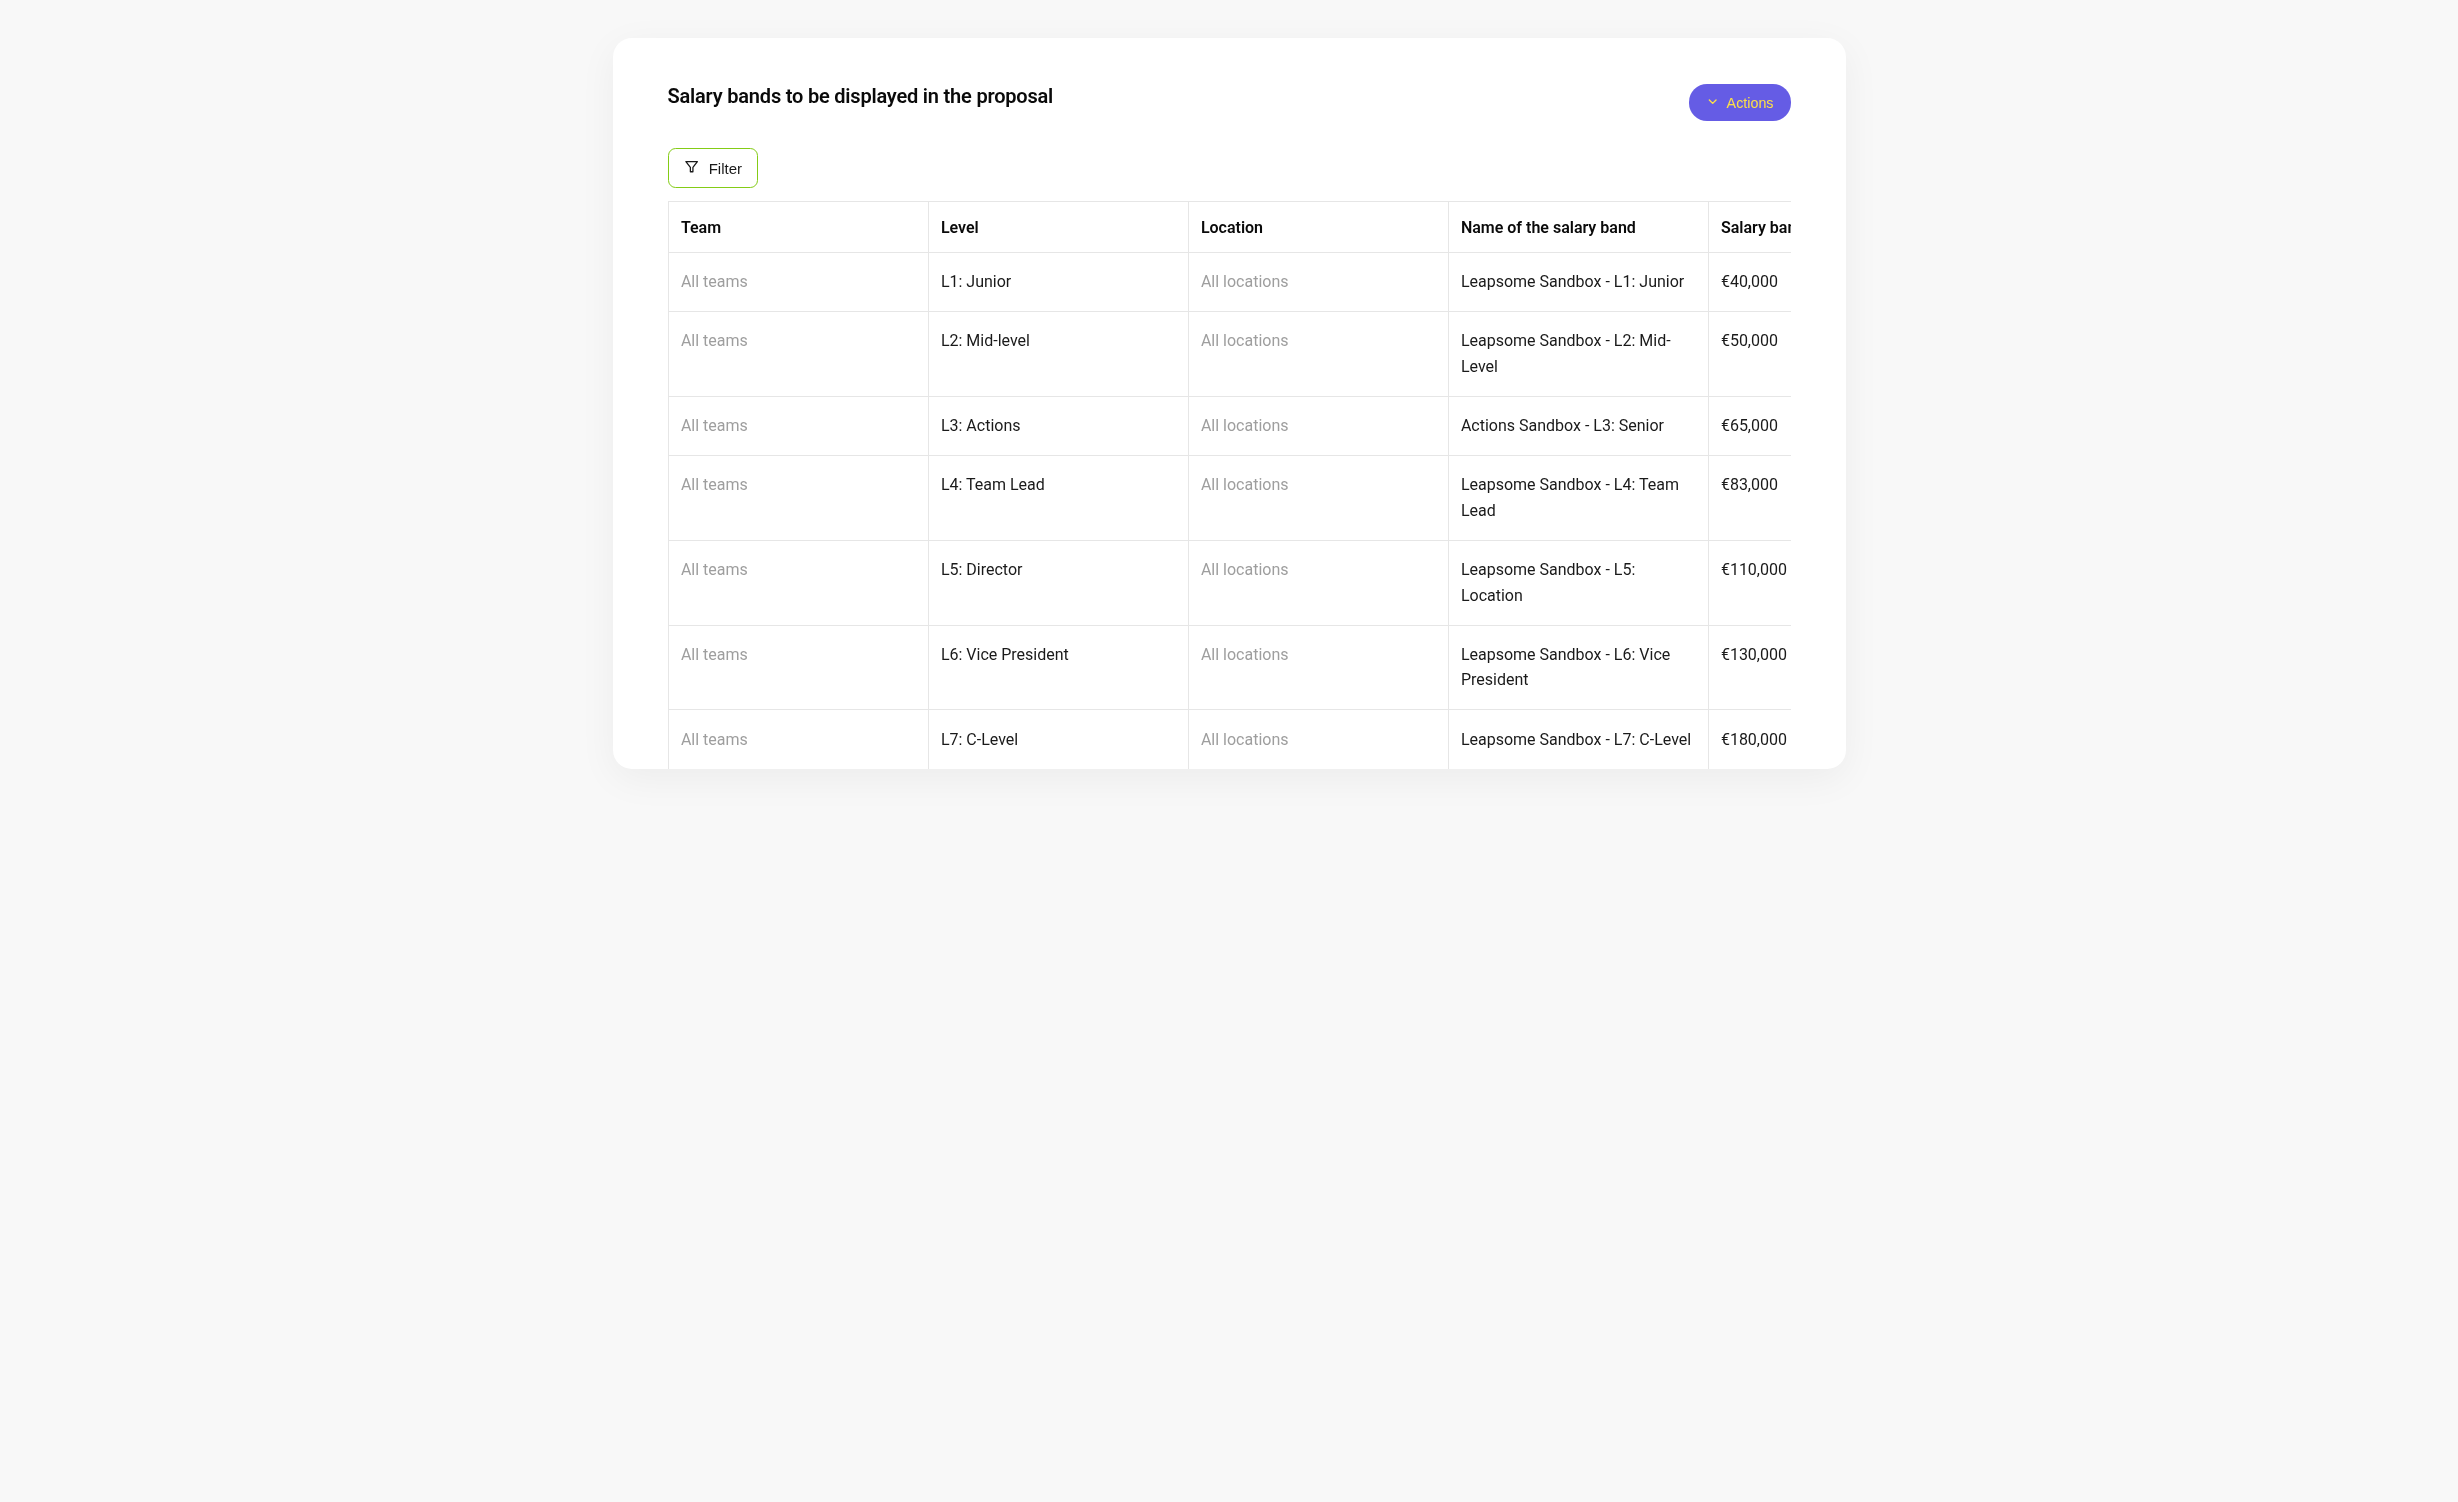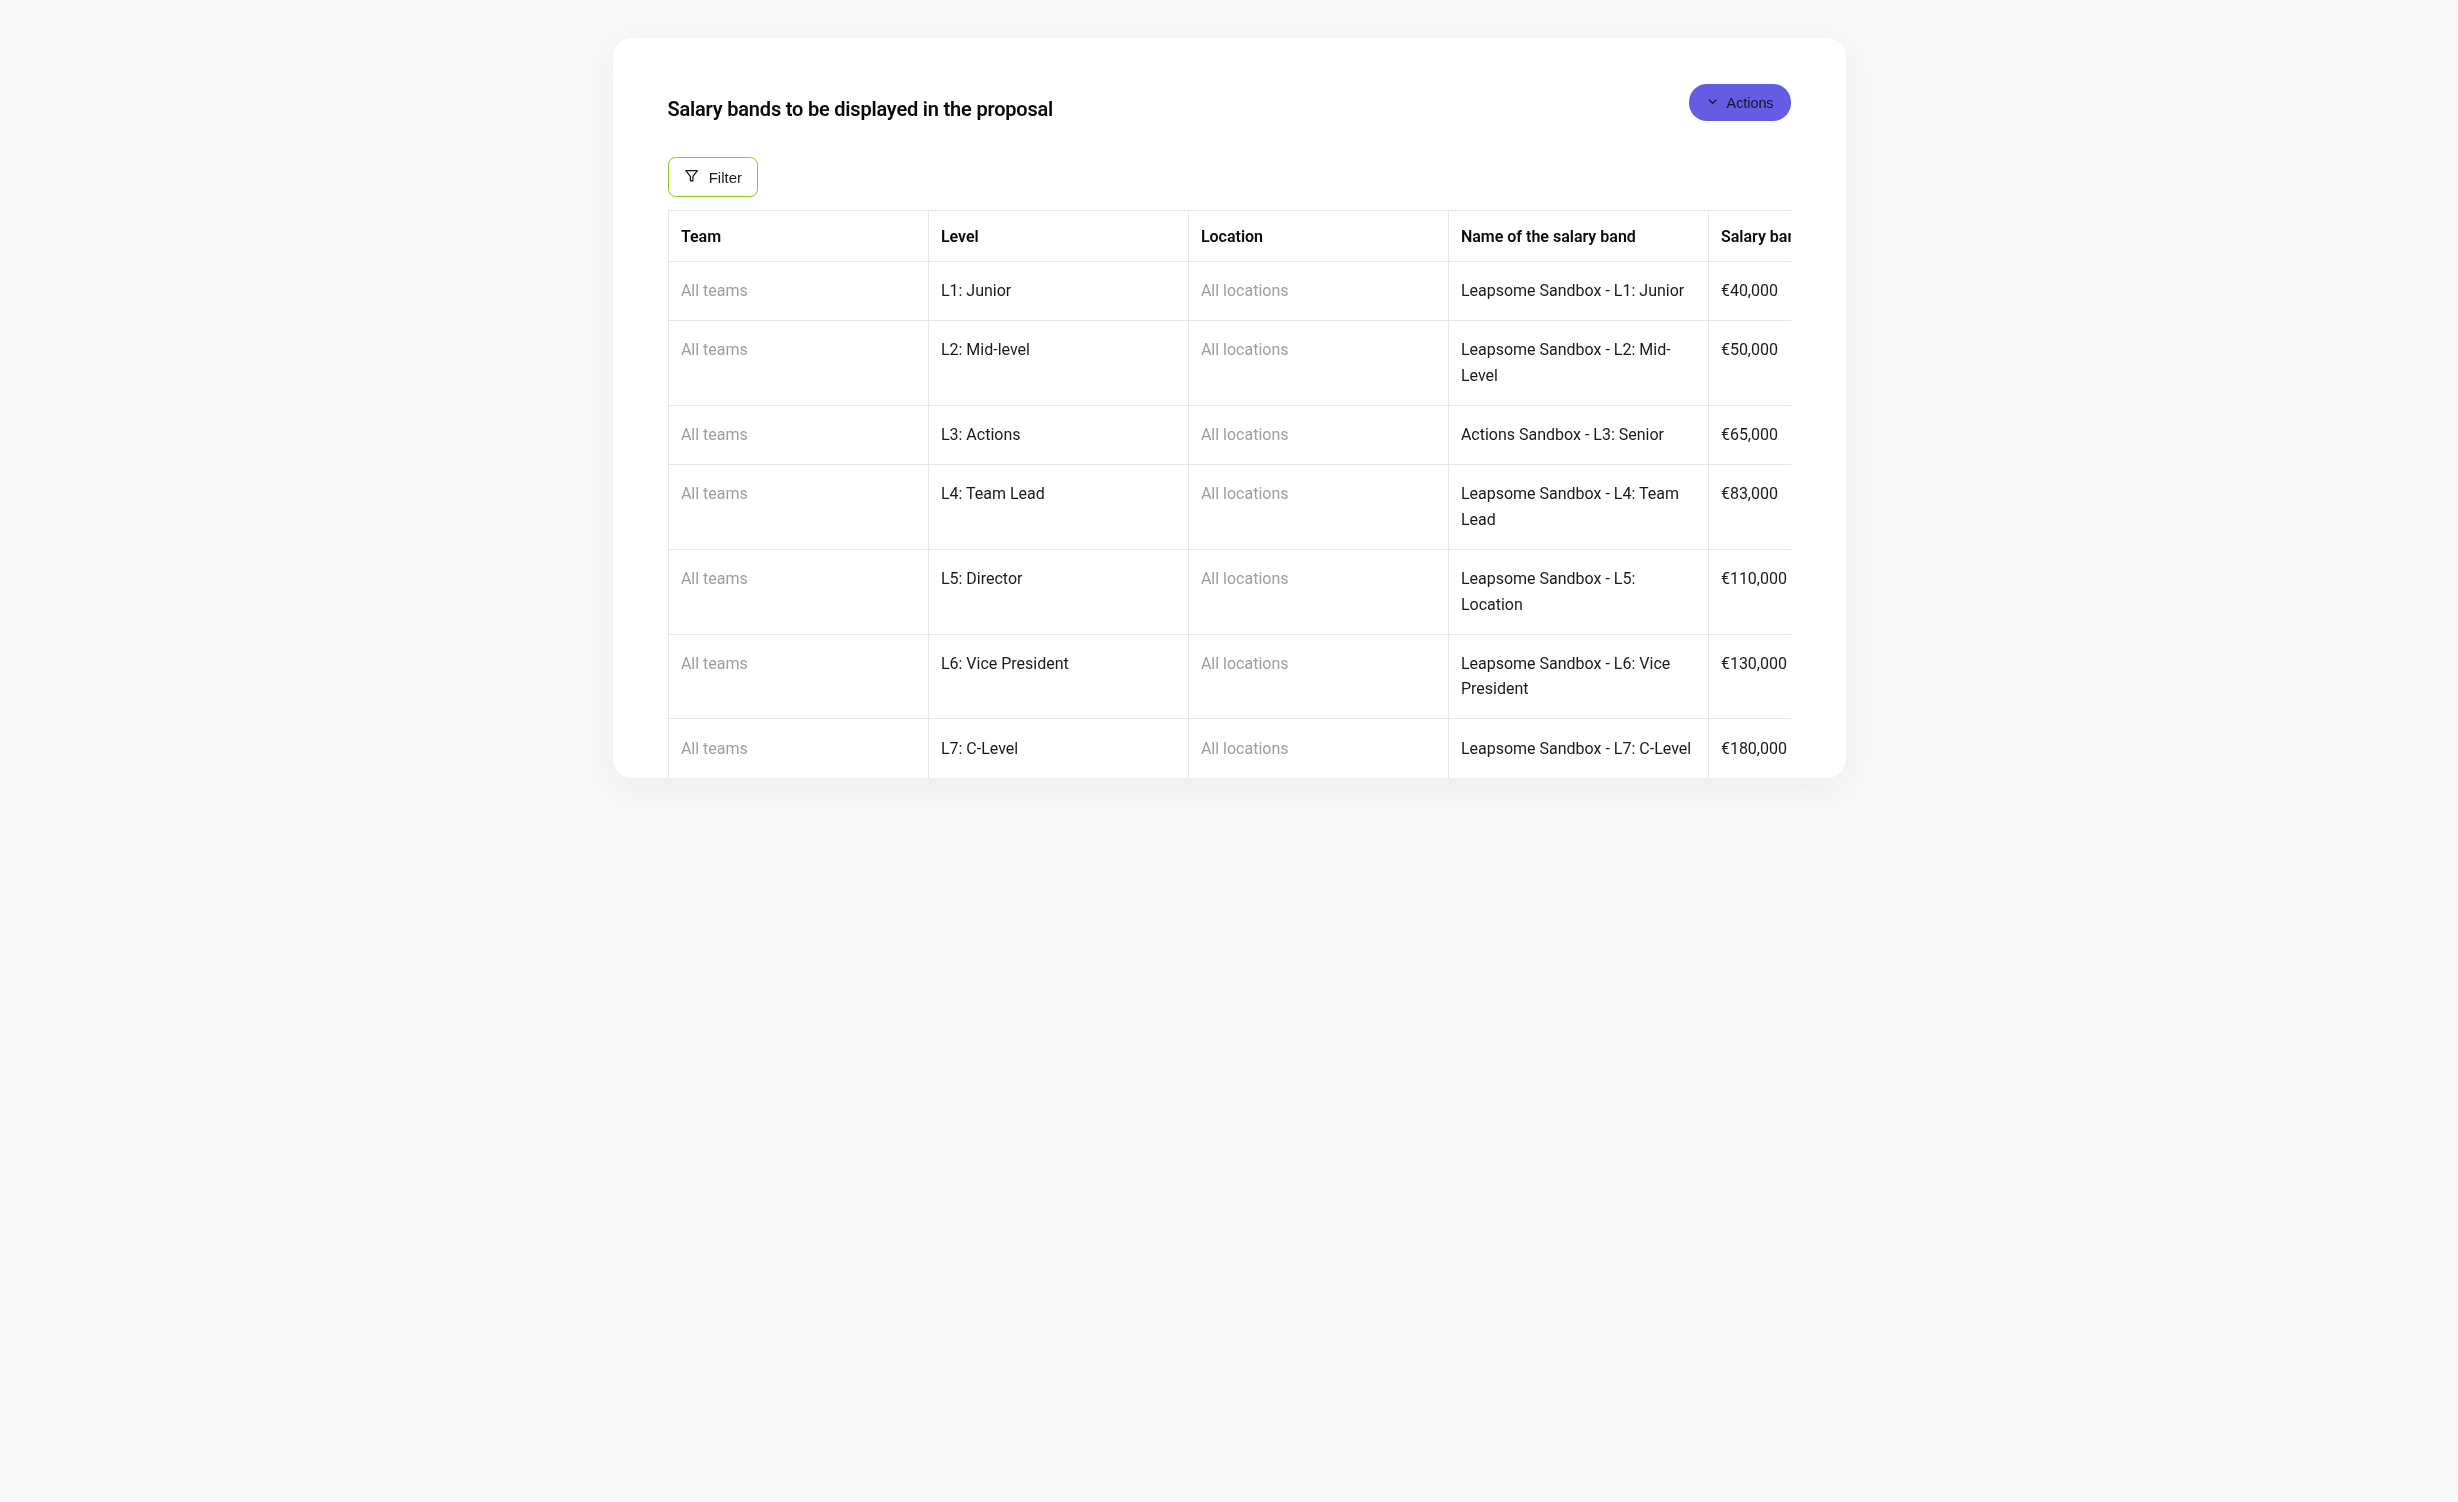--- a/index.html
+++ b/index.html
@@ -23,37 +23,37 @@
       width: 100%;
       max-width: 1233px;
       padding: 46px 55px 0px 55px;
       box-shadow: 0 9.6px 38px rgba(0,0,0,0.05);
       overflow: hidden;
     }
     
     .header-row {
       display: flex;
       justify-content: space-between;
-      align-items: flex-end;
-      margin-bottom: 36px;
+      align-items: flex-start;
+      margin-bottom: 27px;
     }
     
     .page-title {
       font-size: 20px;
       font-weight: 600;
       color: #0a0a0a;
       letter-spacing: -0.2px;
     }
     
     .actions-btn {
       display: flex;
       align-items: center;
       gap: 7.6px;
       background-color: #655ce5;
-      color: #0f172a;
+      color: #fde047;
       border: none;
       border-radius: 18px;
       padding: 10.5px 17px;
       font-size: 14.3px;
       font-weight: 500;
       cursor: pointer;
     }
     
     .actions-btn svg {
       width: 13.4px;

